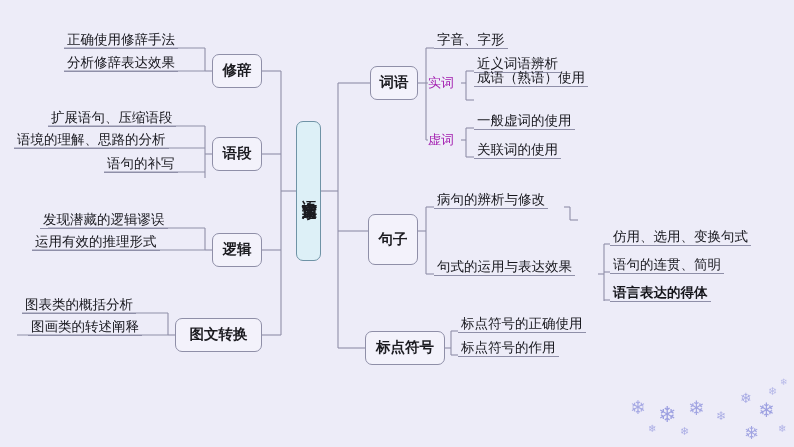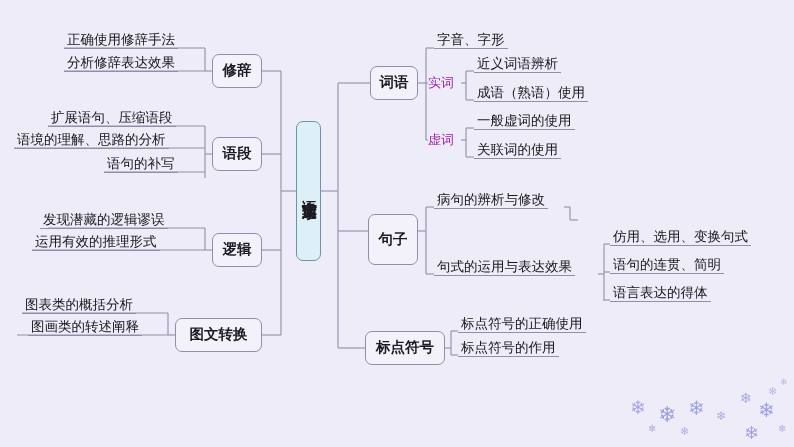--- a/index.html
+++ b/index.html
@@ -175,33 +175,33 @@
   <div class="node lvl1" style="left:370px;top:66px;width:48px;height:34px;">词语</div>
 
   <div class="node lvl1" style="left:368px;top:214px;width:50px;height:51px;">句子</div>
 
   <div class="node lvl1" style="left:365px;top:331px;width:80px;height:34px;">标点符号</div>
 
   <div class="leaf ul" style="left:434px;top:32px;">字音、字形</div>
 
   <div class="plain" style="left:428px;top:75px;">实词</div>
   <div class="leaf ul" style="left:474px;top:56px;">近义词语辨析</div>
-  <div class="leaf ul" style="left:474px;top:85px;font-family:Liberation Serif, serif;">成语（熟语）使用</div>
+  <div class="leaf ul" style="left:474px;top:70px;font-family:Liberation Serif, serif;">成语（熟语）使用</div>
 
   <div class="plain" style="left:428px;top:132px;">虚词</div>
   <div class="leaf ul" style="left:474px;top:113px;">一般虚词的使用</div>
   <div class="leaf ul" style="left:474px;top:142px;">关联词的使用</div>
 
   <div class="leaf ul" style="left:434px;top:192px;">病句的辨析与修改</div>
   <div class="leaf ul" style="left:434px;top:259px;">句式的运用与表达效果</div>
 
 
   <div class="leaf ul" style="left:610px;top:229px;">仿用、选用、变换句式</div>
   <div class="leaf ul" style="left:610px;top:257px;">语句的连贯、简明</div>
-  <div class="leaf ul" style="left:610px;top:285px;">语言表达的得体</div>
+  <div class="leaf ul" style="left:610px;top:285px;font-weight:bold;">语言表达的得体</div>
 
   <div class="leaf ul" style="left:458px;top:316px;">标点符号的正确使用</div>
   <div class="leaf ul" style="left:458px;top:340px;">标点符号的作用</div>
 
   <div>
     <div class="flake" style="left:630px;top:398px;font-size:19px;opacity:.75;">❄</div>
     <div class="flake" style="left:658px;top:404px;font-size:22px;opacity:.85;">❄</div>
     <div class="flake" style="left:688px;top:398px;font-size:20px;opacity:.8;">❄</div>
     <div class="flake" style="left:648px;top:424px;font-size:10px;opacity:.7;">❄</div>
     <div class="flake" style="left:680px;top:426px;font-size:11px;opacity:.7;">❄</div>

